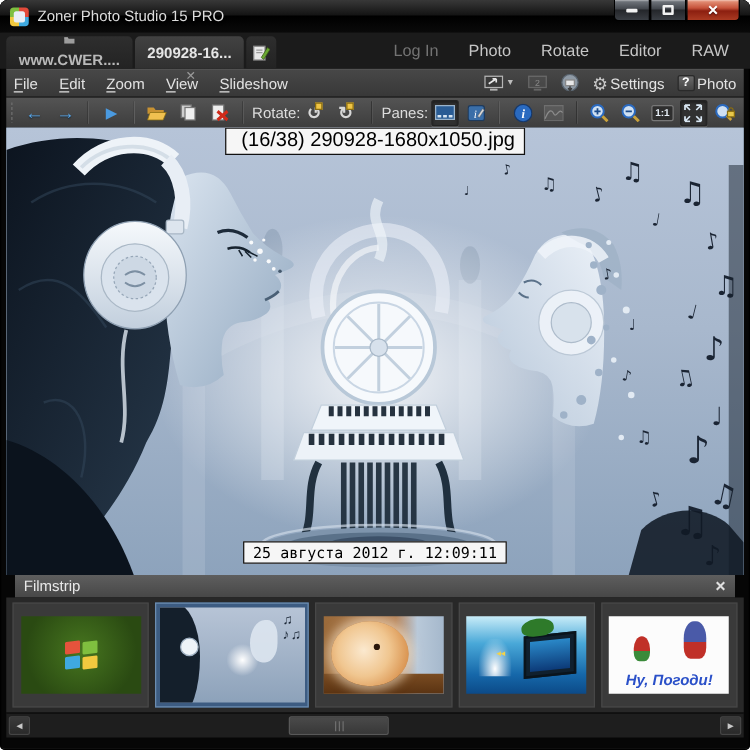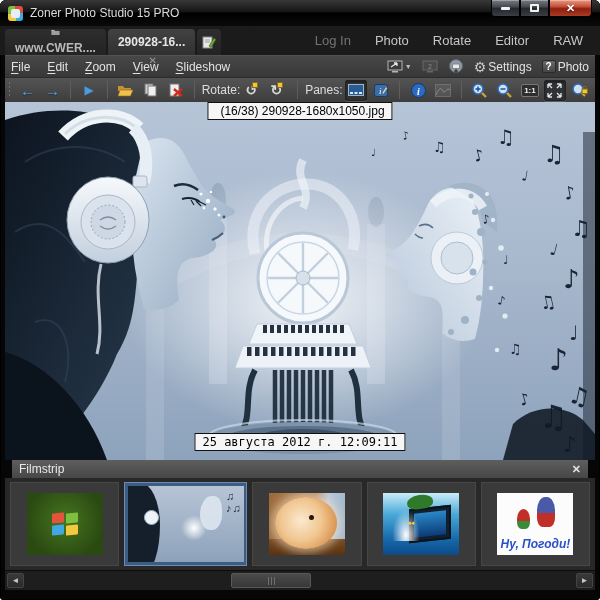--- a/index.html
+++ b/index.html
@@ -76,33 +76,33 @@
   .rot { position:relative; color:#d8d8d8; font-size:14px; font-weight:bold; }
   .onebox { font-size:8px; font-weight:bold; color:#e8f0f8; background:#2e2e2e;
             border:1px solid #777; border-radius:2px; padding:1px 2px; }
 
   
   .viewer { position:relative; height:358px; margin:0 5px; background:#9fb2c8; overflow:hidden; }
   .viewer svg { position:absolute; inset:0; display:block; }
   .overlay-label { position:absolute; left:50%; transform:translateX(-50%);
                    background:#f6f6f6; border:1px solid #111; color:#000;
                    padding:1px 7px; white-space:nowrap; }
-  .pos-tip { top:0; font-size:12px;padding-left:12px; }
+  .pos-tip { top:0; font-size:16px;padding-left:12px; }
   .date-tip { bottom:9px; font-size:12px; font-family:"DejaVu Sans Mono", monospace; }
 
   
   .fs-header { height:18px; margin:0 12px; display:flex; align-items:center; padding:0 7px;
                background:linear-gradient(#5e5e5e,#474747); font-size:12px; color:#e8e8e8; }
   .fs-close { margin-left:auto; color:#e0e0e0; font-size:11px; font-weight:bold; }
   .fs-body { height:92px; margin:0 5px; background:#282828; display:flex; align-items:center;
              gap:5px; padding:3px 5px; }
   .slot { width:110px; height:84px; background:#3a3a3a; border:1px solid #474747;
           display:flex; align-items:center; justify-content:center; }
   .slot.selected { width:124px; background:#3d5c82; border-color:#6b8cb0; }
-  .thumb { position:relative; width:76px; height:62px; overflow:hidden; }
+  .thumb { position:relative; width:96px; height:62px; overflow:hidden; }
   .slot.selected .thumb { width:116px; height:76px; }
 
   
   .t-grass { background:radial-gradient(circle at 50% 45%, #47761f, #2a4a12 75%); }
   .winlogo { position:absolute; left:50%; top:50%; transform:translate(-50%,-50%) ;
              display:grid; grid-template-columns:12px 12px; grid-template-rows:10px 10px; gap:2px; }
   .winlogo span { display:block; transform:skewY(-6deg); border-radius:1px; }
   
   .t-art { background:linear-gradient(#b7c4d6, #8da2ba); }
   .t-art .hairblob { position:absolute; left:-8px; top:-4px; width:40px; height:90px;

